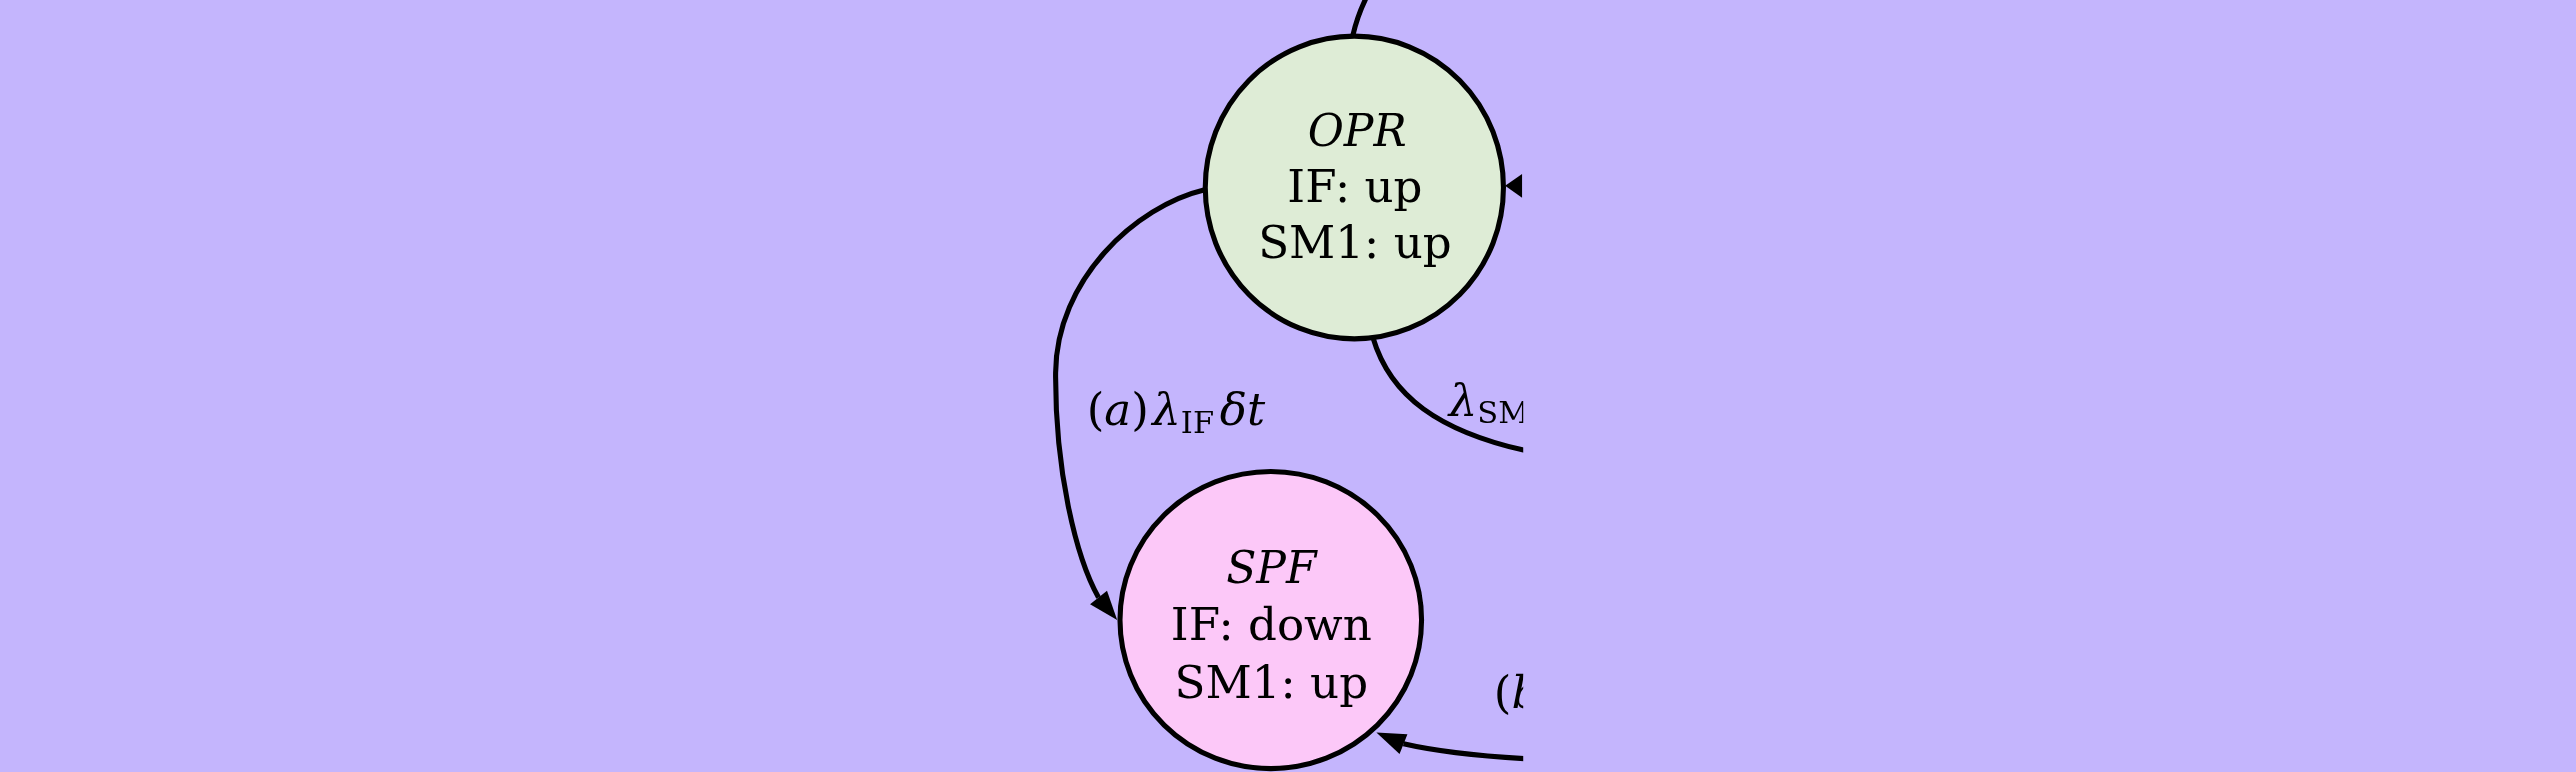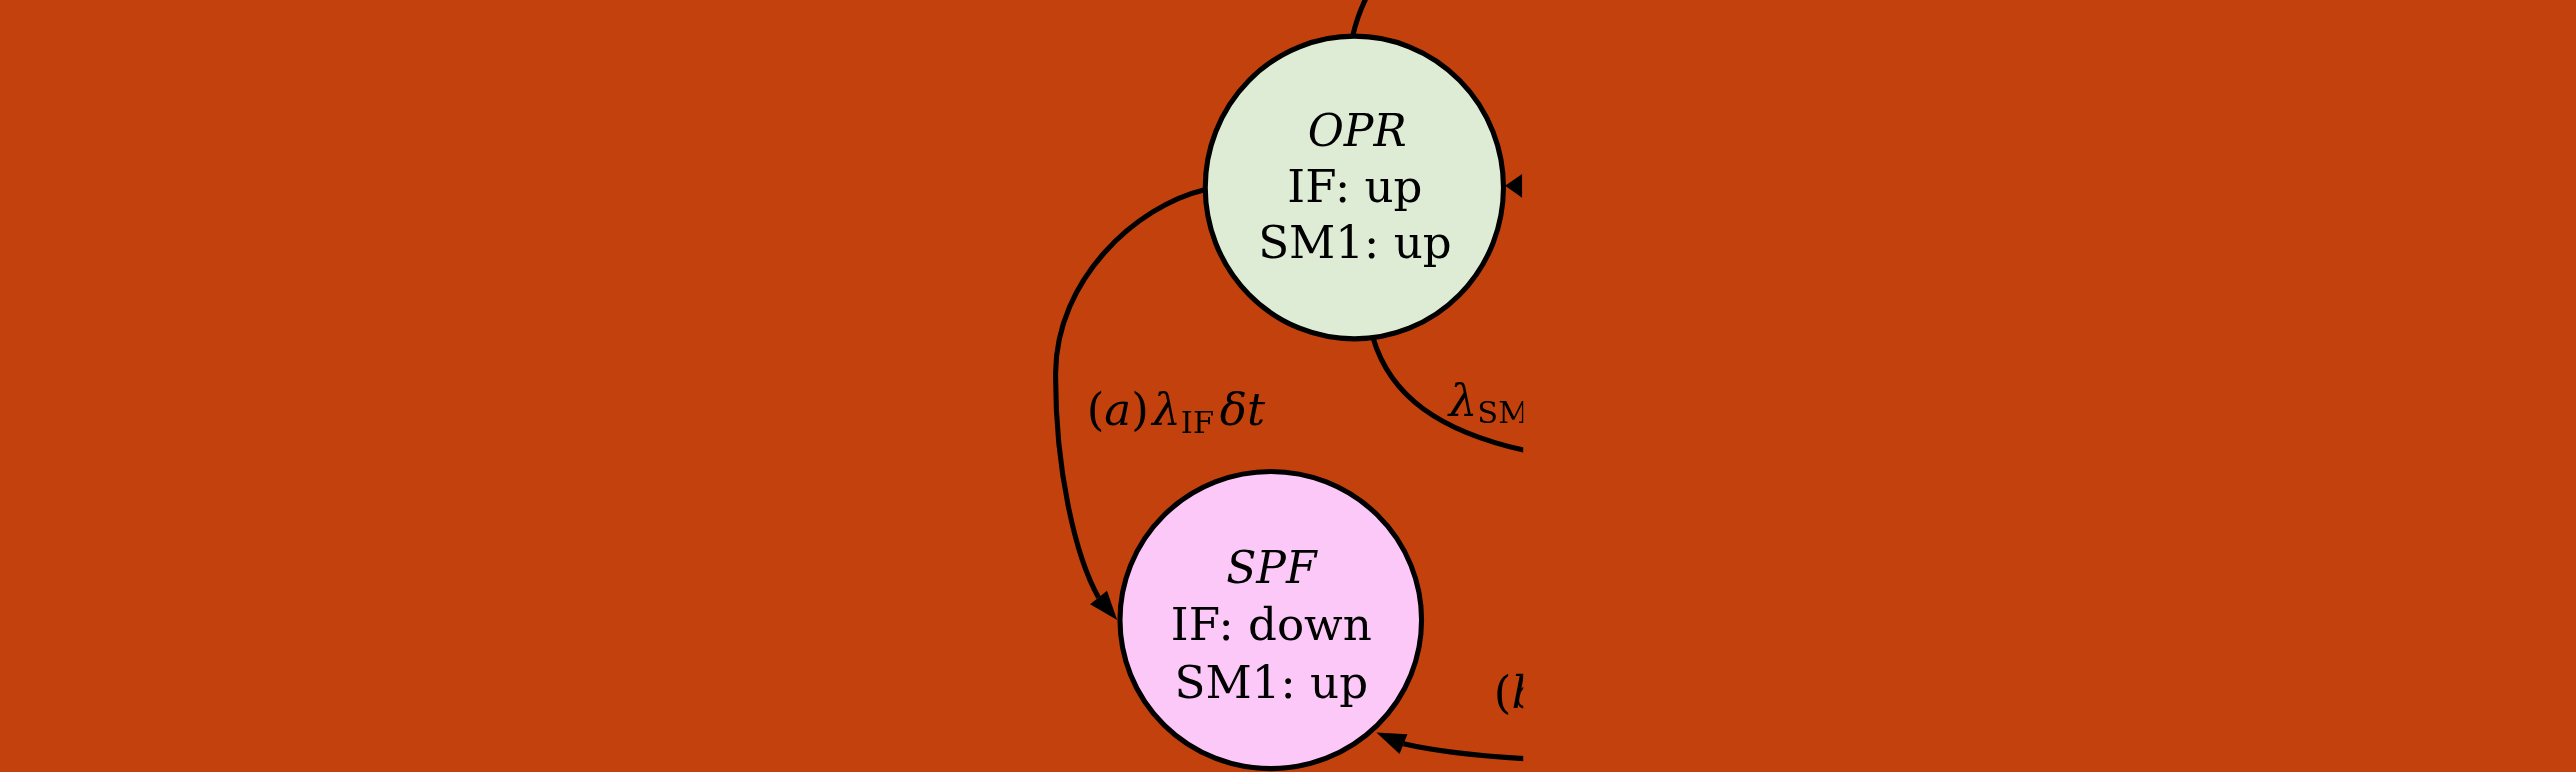--- a/index.html
+++ b/index.html
@@ -1,19 +1,19 @@
 <!DOCTYPE html>
 <html style="font-size:9px"><head>
 <meta charset="utf-8">
 <style>
   html,body{margin:0;padding:0;background:#ffffff;}
   #canvas{
     position:relative;
     width:2576px;height:772px;
-    background:#c2410c;
+    background:#c4b5fd;
     overflow:hidden;
     font-family:"DejaVu Serif","Liberation Serif",serif;
   }
   svg{position:absolute;left:0;top:0;}
   .state-title{font-style:italic;}
   .edge{fill:none;stroke:#000000;stroke-width:9;}
   .state-text{font-family:"DejaVu Serif","Liberation Serif",serif;}
 </style>
 </head>
 <body>

